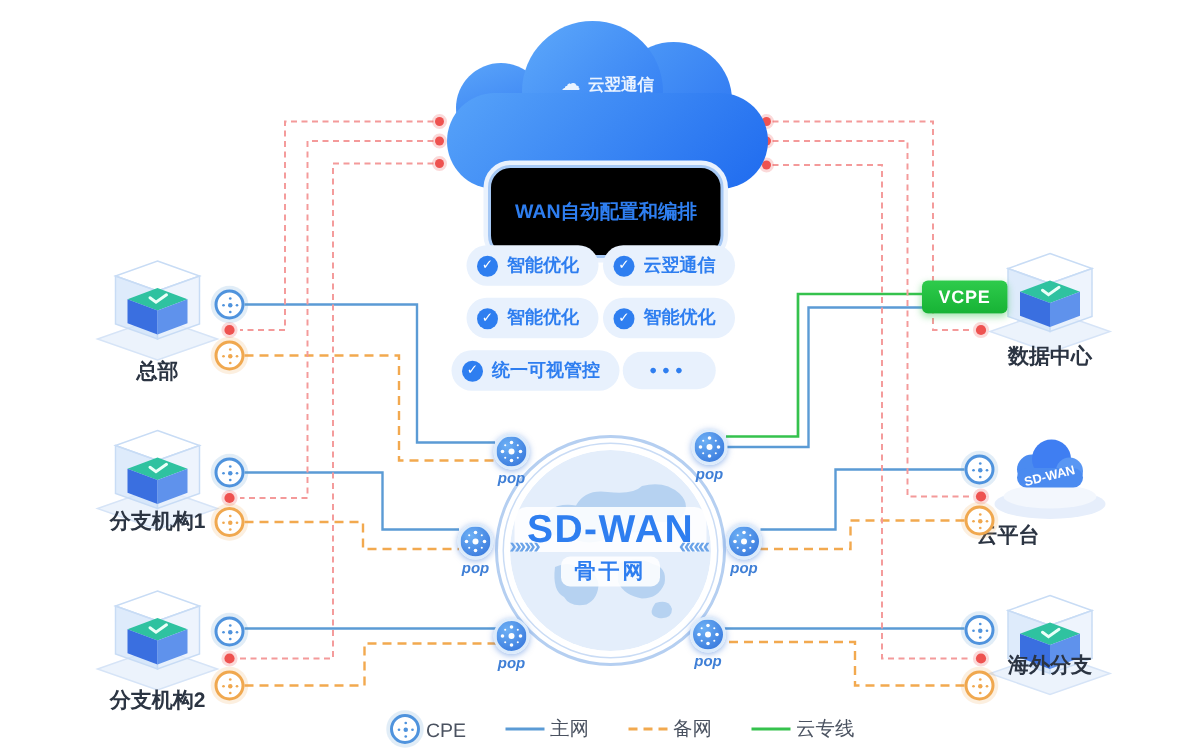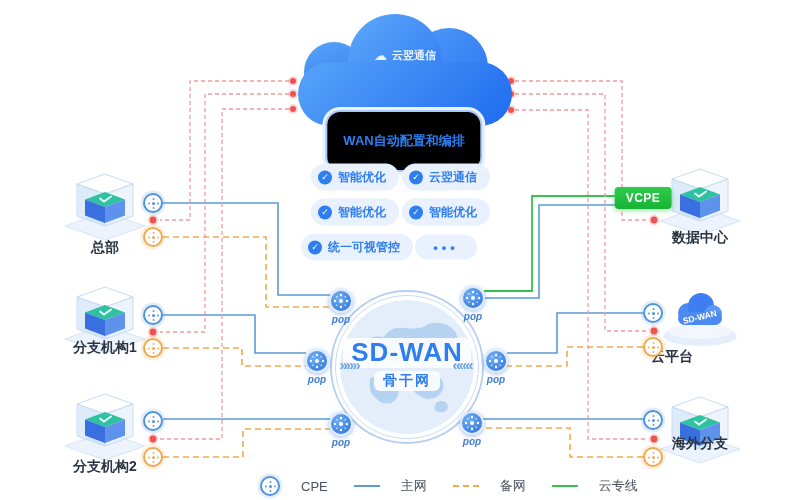--- a/index.html
+++ b/index.html
@@ -75,21 +75,21 @@
   .cpe.orange{color:#f0a84f;border-color:#f0a84f;box-shadow:0 0 0 2.5px rgba(240,168,79,.18);}
   
   .site-icon{z-index:2;}
   .site-label{color:#2b3442;font-size:14px;font-weight:600;white-space:nowrap;z-index:3;}
   .vcpe{background:linear-gradient(180deg,#2ecb4c,#17b335);color:#fff;font-size:12px;
         font-weight:bold;padding:4px 11px;border-radius:4px;z-index:5;
         box-shadow:0 2px 5px rgba(34,191,62,.4);letter-spacing:.5px;}
   
   .legend{position:absolute;left:260px;top:476px;display:flex;align-items:center;gap:26px;
           z-index:3;color:#4a5260;font-size:13px;}
-  .legend .item{display:flex;align-items:center;gap:21px;}
+  .legend .item{display:flex;align-items:center;gap:4px;}
   .sw{width:26px;height:0;}
   .sw.main{border-top:2.5px solid #5b9bd5;}
   .sw.backup{border-top:2.5px dashed #f2a94f;}
   .sw.green{border-top:2.5px solid #35c24d;}
   .legend .cpe{position:static;transform:none;}
 </style>
 </head>
 <body>
 
 <div class="stage">

